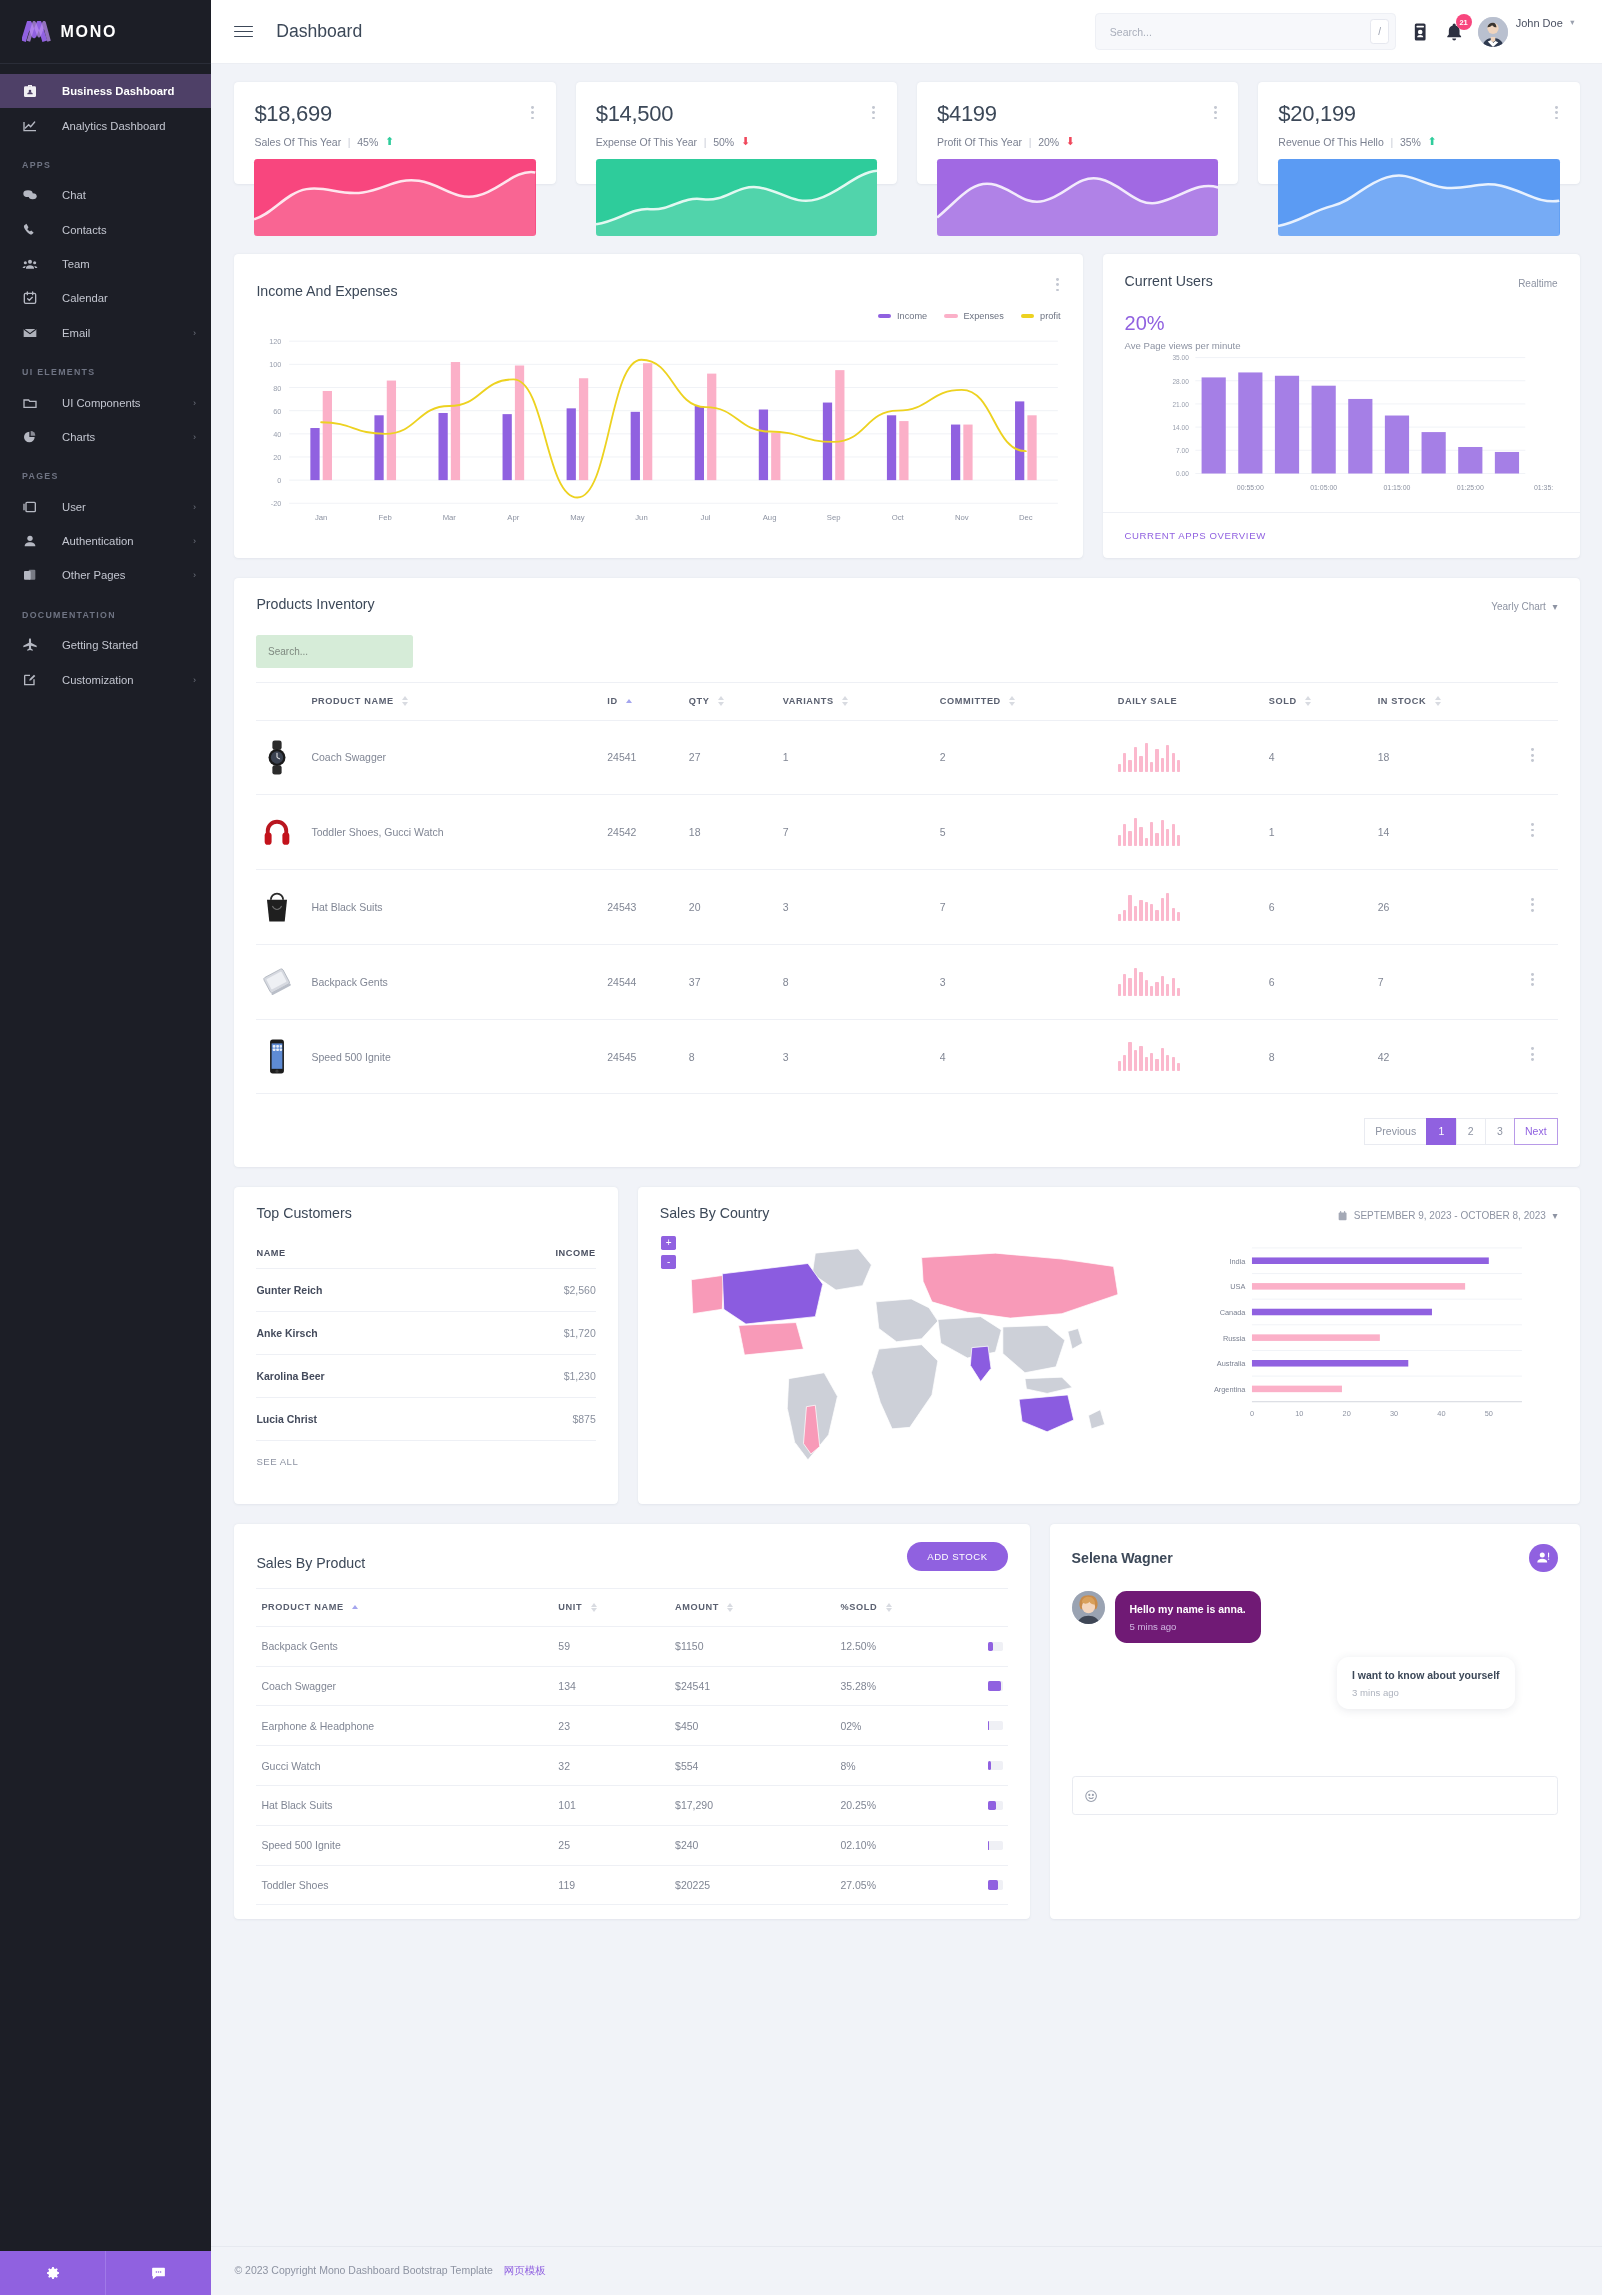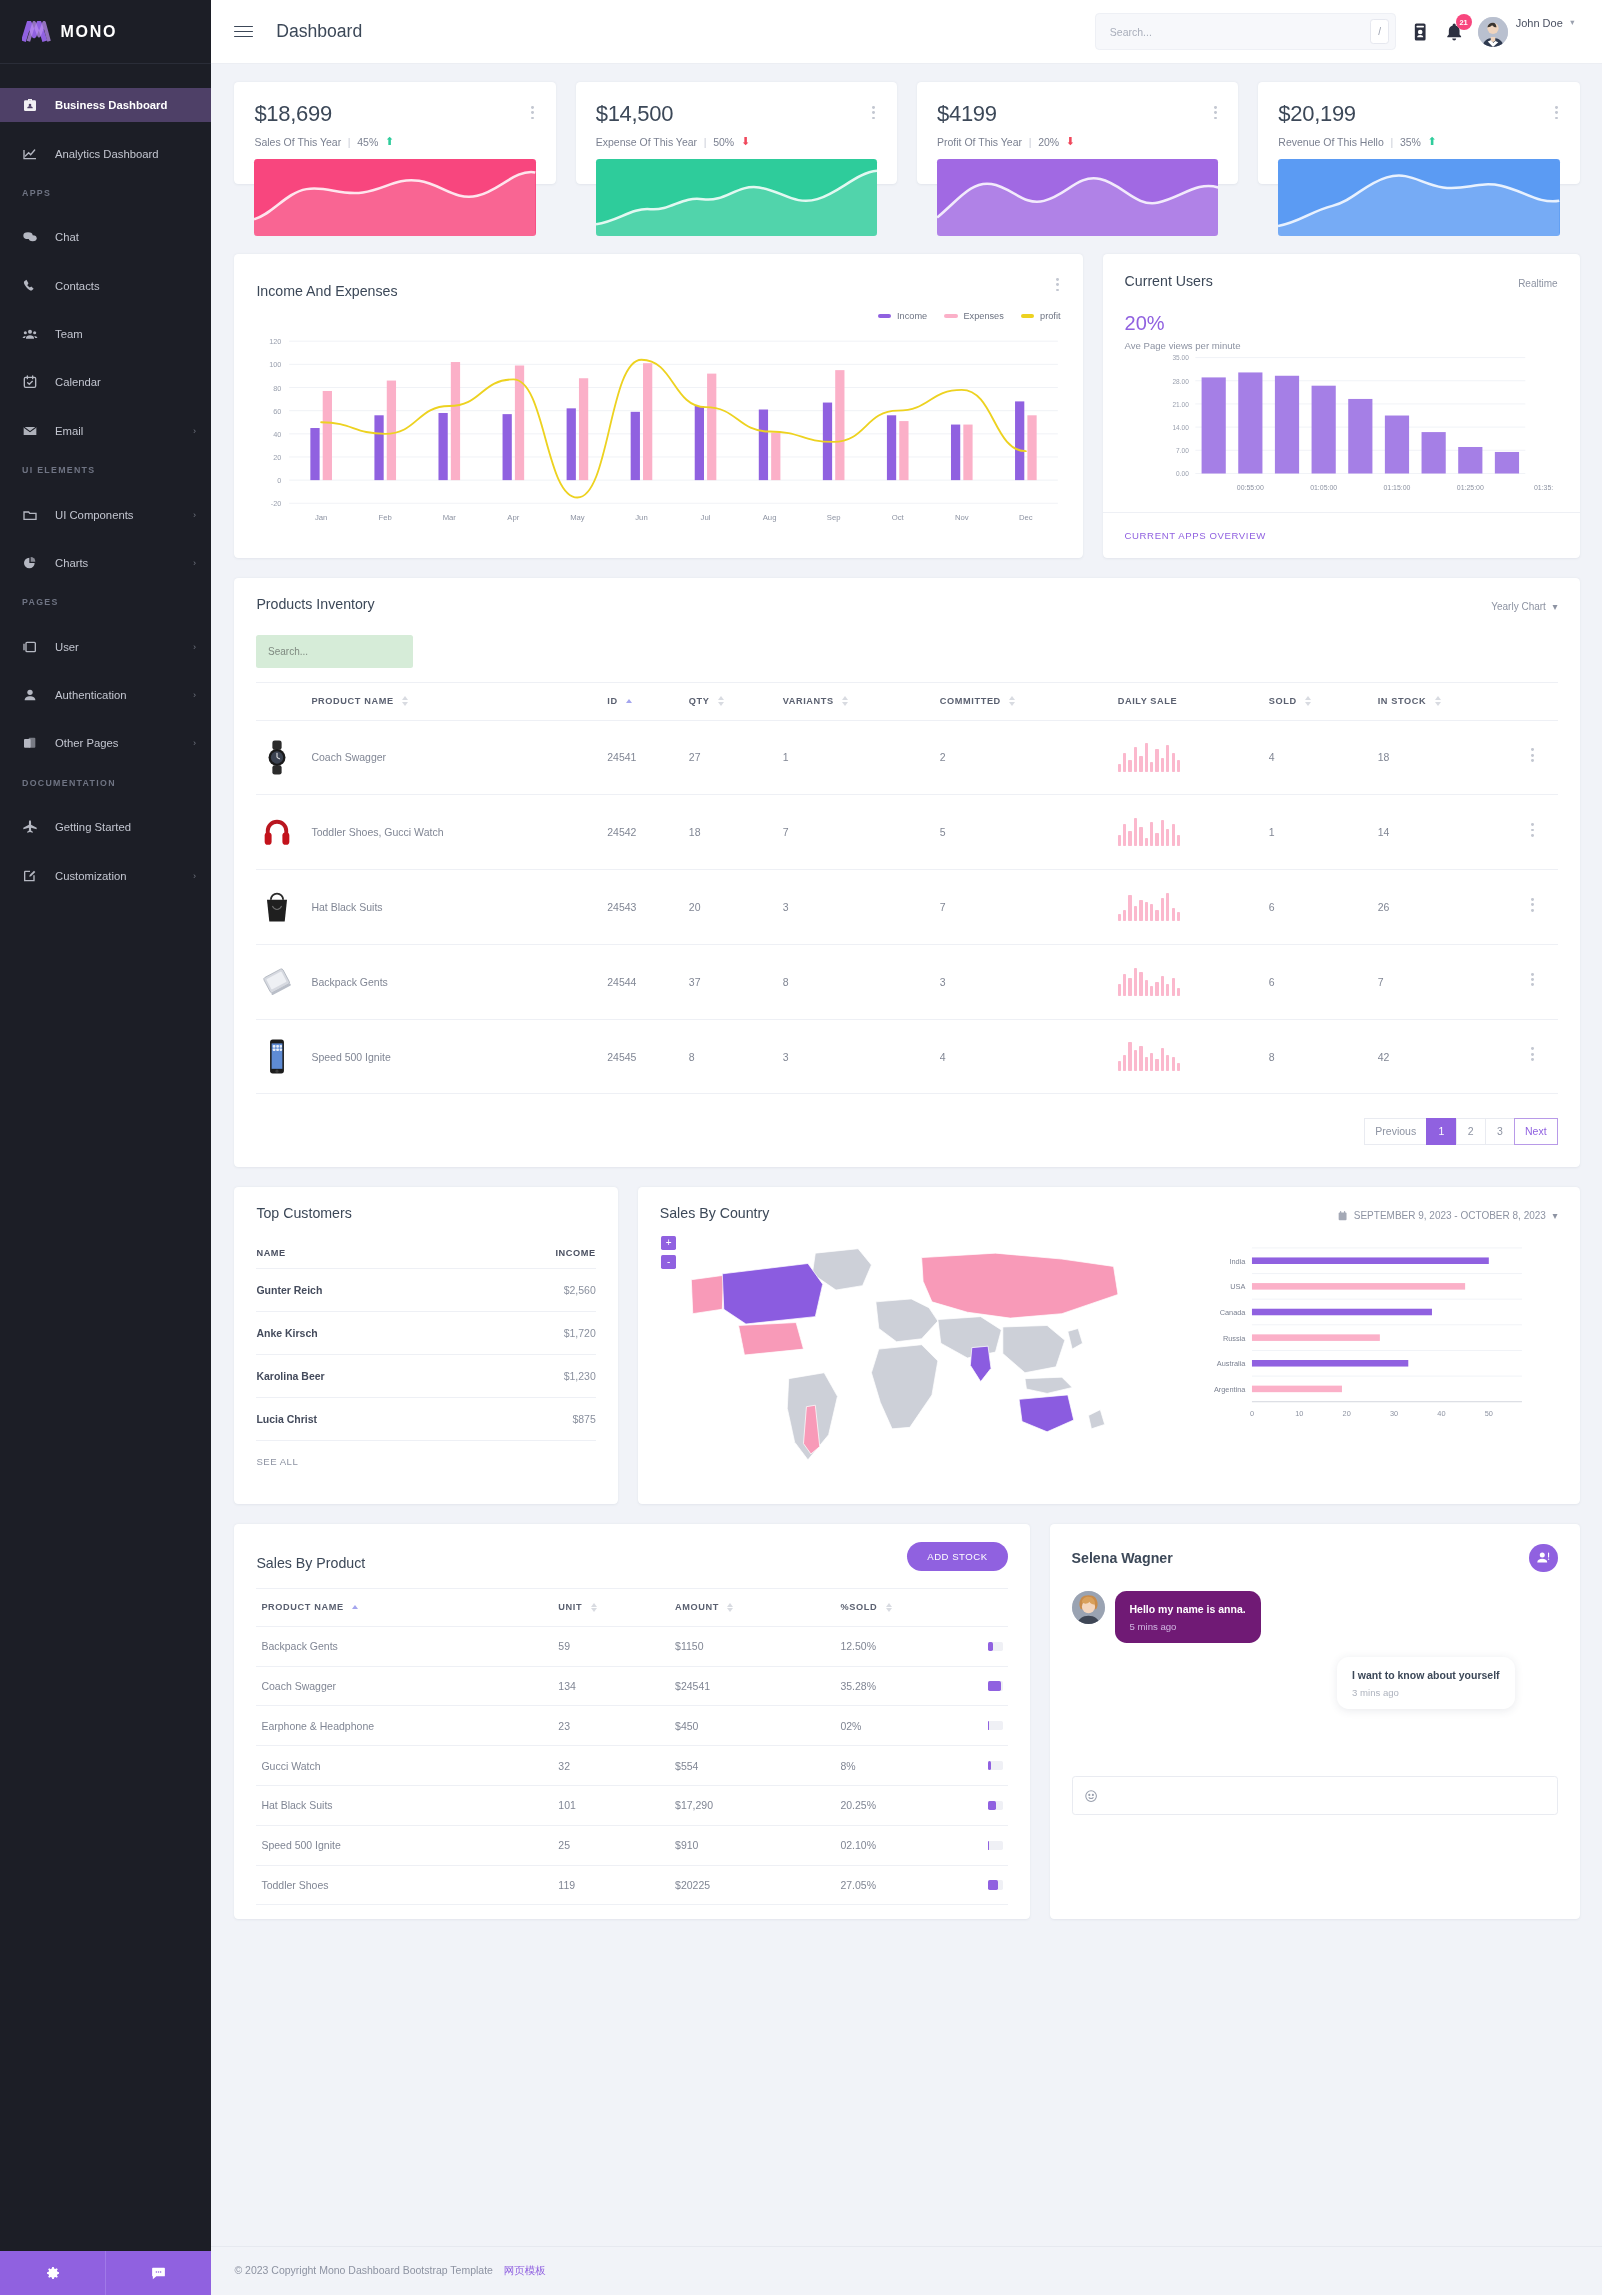--- a/index.html
+++ b/index.html
@@ -22,24 +22,23 @@
     padding-left: 22px; border-bottom: 0.8px solid #2a2d38;
   }
   .brand-mark { width: 28.5px; height: 22px; }
   .brand-name { color: #fff; font-size: 16px; font-weight: bold; letter-spacing: 1.7px; }
   .nav { padding-top: 10px; }
   .nav-section {
     color: #6f7483; font-size: 8.8px; letter-spacing: 1.3px; font-weight: bold;
     padding: 17px 0 8.4px 22px; text-transform: uppercase;
   }
   .nav-item {
-    display: flex; align-items: center; gap: 17px;
+    display: flex; align-items: center; gap: 24px;
     padding: 9.2px 15px 9.2px 22px; color: #c3c6d0; font-size: 11.3px; cursor: pointer;
     position: relative;
-    margin-top: 14px;
   }
   .nav-item.active { background: #4e4067; color: #fff; font-weight: bold; }
   .nav-item .nav-ico { width: 16px; height: 16px; flex: 0 0 16px; opacity: .92; display: block; }
   .nav-label { flex: 1; }
   .nav-caret { color: #70747f; font-size: 9.2px; }
   .side-bottom {
     position: absolute; bottom: 0; left: 0; width: 211px; height: 44px; display: flex;
   }
   .side-bottom button {
     flex: 1; background: #9061e0; border: none; border-right: 0.8px solid #a079e8;
@@ -1144,21 +1143,21 @@
       <td>20.25%</td>
       <td>
         <div class="prog-track">
           <div class="prog-fill" style="width:52.65%"></div>
         </div>
       </td>
     </tr>
     <tr>
       <td>Speed 500 Ignite</td>
       <td>25</td>
-      <td>$910</td>
+      <td>$240</td>
       <td>02.10%</td>
       <td>
         <div class="prog-track">
           <div class="prog-fill" style="width:5.460000000000001%"></div>
         </div>
       </td>
     </tr>
     <tr>
       <td>Toddler Shoes</td>
       <td>119</td>

